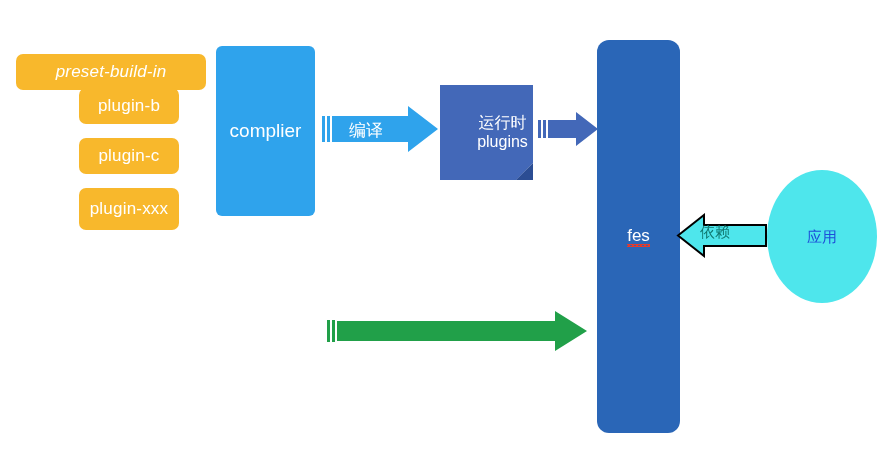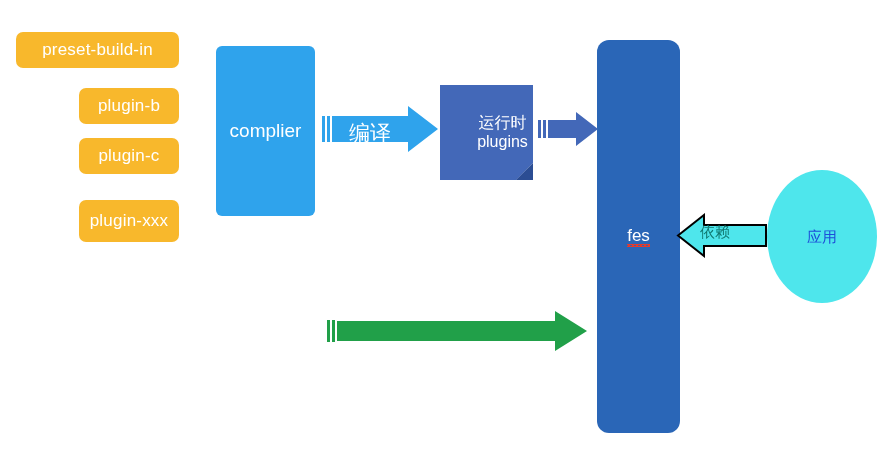--- a/index.html
+++ b/index.html
@@ -28,21 +28,21 @@
   }
 
   
   .chip {
     border-radius: 7px;
     color: #ffffff;
     font-size: 17px;
     font-weight: 400;
     letter-spacing: .2px;
   }
-  #chip-preset { left: 16px;  top: 32px;  width: 163px; height: 36px; }
+  #chip-preset { left: 16px;  top: 54px;  width: 190px; height: 36px; font-style: italic; }
   #chip-b      { left: 79px;  top: 88px;  width: 100px; height: 36px; }
   #chip-c      { left: 79px;  top: 138px; width: 100px; height: 36px; }
   #chip-xxx    { left: 79px;  top: 188px; width: 100px; height: 42px;
                  line-height: 1.05; }
 
   
   .proc {
     border-radius: 6px;
     color: #ffffff;
     font-size: 19px;
@@ -99,41 +99,41 @@
   #arrow-plugins-fes { left: 538px; top: 111px; }
   #arrow-runtime { left: 327px; top: 310px; }
   #arrow-depend { left: 676px; top: 213px; }
 
   .arrow-label {
     position: absolute;
     color: #ffffff;
     pointer-events: none;
     white-space: nowrap;
   }
-  #label-compile { left: 349px; top: 119px; font-size: 21px; }
+  #label-compile { left: 349px; top: 119px; font-size: 17px; }
   #label-depend  { left: 700px; top: 223px; font-size: 15px; color: #0f766e; }
 </style>
 </head>
 <body>
 
 <div id="canvas">
 
   <div class="node chip" id="chip-preset" style="background:#f8b82c;">
     <span>preset-build-in</span>
   </div>
 
   <div class="node chip" id="chip-b" style="background:#f8b82c;">
     <span>plugin-b</span>
   </div>
 
   <div class="node chip" id="chip-c" style="background:#f8b82c;">
     <span>plugin-c</span>
   </div>
 
-  <div class="node chip" id="chip-xxx" style="background:#f8b82c;margin-top:12px;">
+  <div class="node chip" id="chip-xxx" style="background:#f8b82c;">
     <span>plugin-xxx</span>
   </div>
 
   <div class="node proc" id="box-complier" style="background:#2fa3ec;">
     <span>complier</span>
   </div>
 
 
   <div class="node" id="box-plugins" style="background:#4368b8;padding-left:32px;">
     <span>运行时</span>

